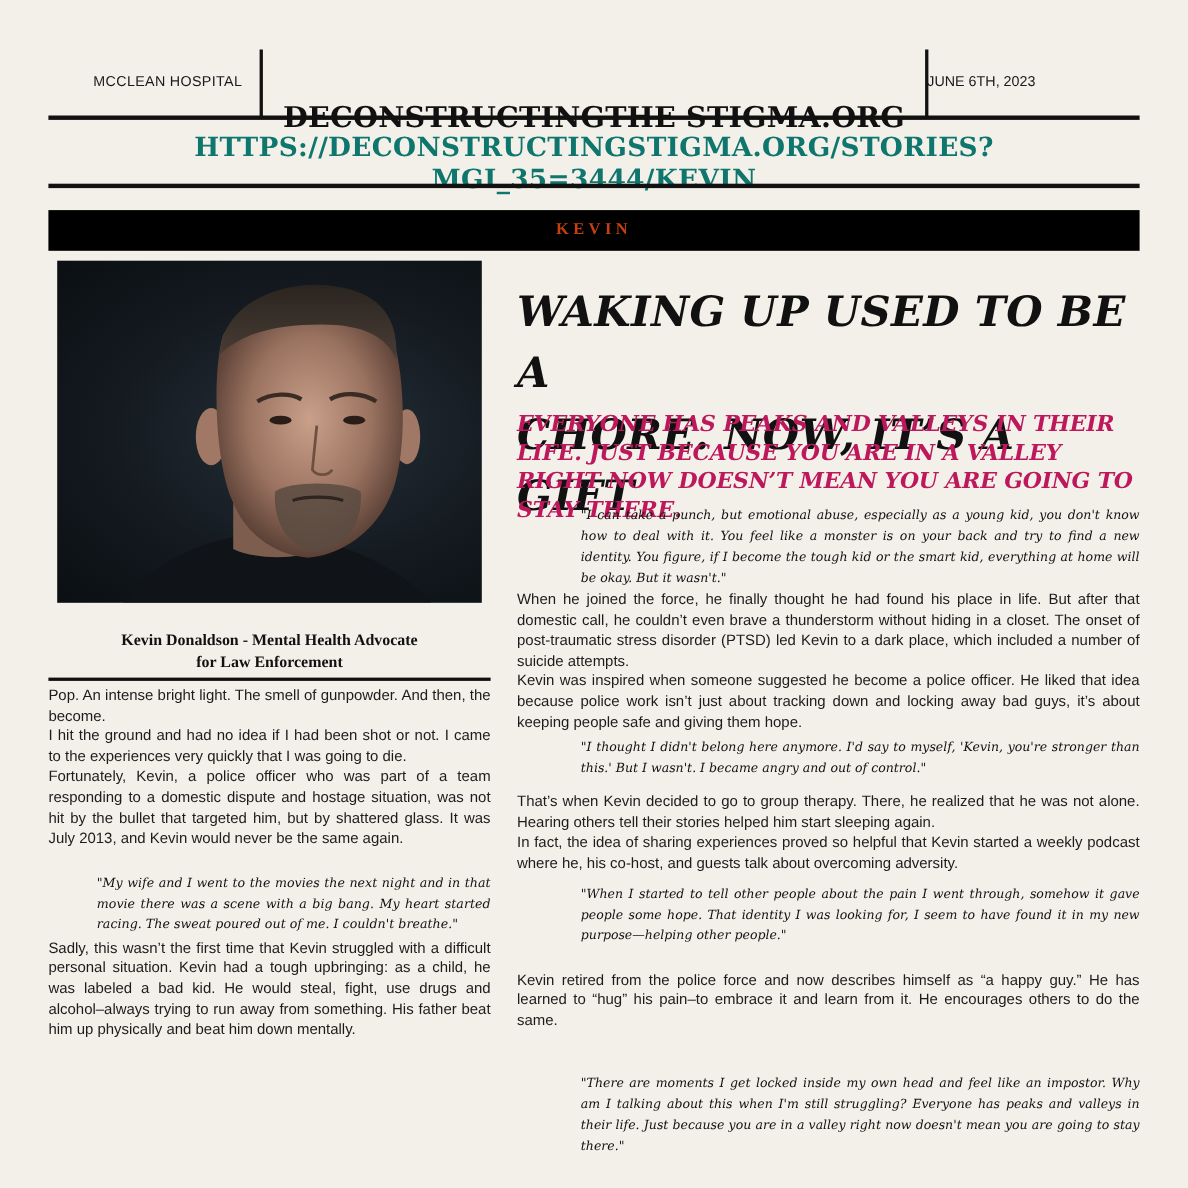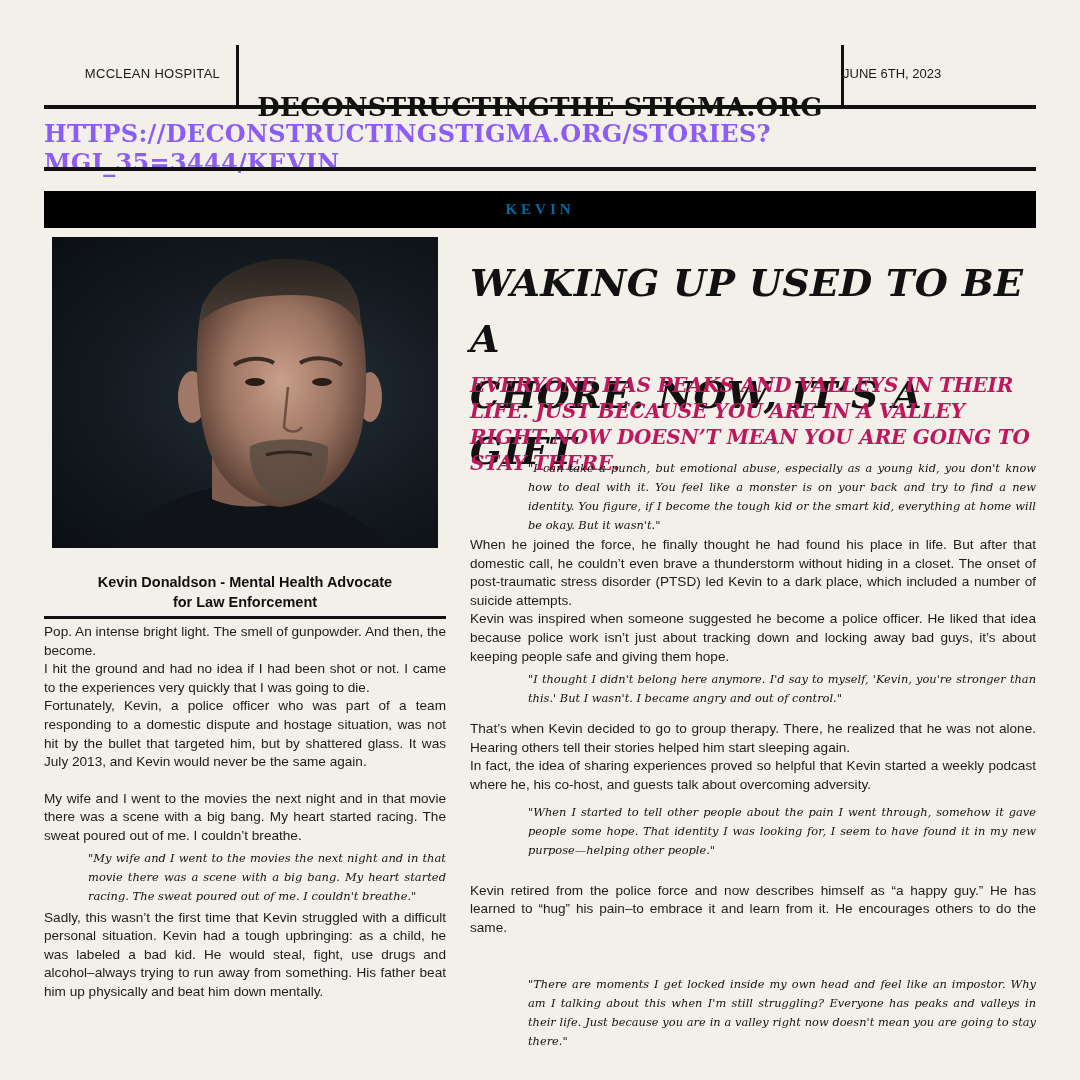--- a/index.html
+++ b/index.html
@@ -22,42 +22,42 @@
     font-family: "DejaVu Serif", "Liberation Serif", serif;
     font-weight: bold; font-size: 26px; letter-spacing: 0.2px; color: #111; margin-top: 36px;
   }
   .hdr-right {
     left: 843px; top: 66px; width: 193px; text-align: left;
     font-size: 13px; color: #1a1a1a;
   }
   .vline { width: 3px; background: #111; }
   .hline { height: 4px; background: #111; }
   .url {
-    left: 44px; top: 119px; width: 992px; text-align: left;
+    left: 44px; top: 119px; width: 992px; text-align: center;
     font-family: "DejaVu Serif", "Liberation Serif", serif;
-    font-weight: bold; font-size: 24px; letter-spacing: 0.3px; color: #8b5cf6;
+    font-weight: bold; font-size: 24px; letter-spacing: 0.3px; color: #0f766e;
   }
   .banner {
     left: 44px; top: 191px; width: 992px; height: 37px; background: #000;
     display: flex; align-items: center; justify-content: center;
   }
   .banner span {
-    color: #0369a1; font-family: "Liberation Serif", serif; font-size: 15px;
+    color: #c2410c; font-family: "Liberation Serif", serif; font-size: 15px;
     letter-spacing: 4px; font-weight: bold;
   }
 
   
   .photo {
     left: 52px; top: 237px; width: 386px; height: 311px; overflow: hidden;
     background: radial-gradient(ellipse at 60% 50%, #26303a 0%, #141a20 55%, #0b0f13 100%);
   }
 
   .caption {
     left: 44px; top: 572px; width: 402px; text-align: center;
-    font-weight: bold; font-size: 14.5px; line-height: 20px; color: #111;
+    font-weight: bold; font-size: 14.5px; line-height: 20px; color: #111; font-family: Liberation Serif, serif;
   }
 
   
   .col {
     font-size: 13.6px; line-height: 18.6px; color: #1c1c1c; text-align: justify;
   }
   .col p { margin: 0; }
   .col .gap { height: 18px; }
   .quote {
     font-family: "DejaVu Serif", "Liberation Serif", serif; font-style: italic;
@@ -141,21 +141,20 @@
   <div>Kevin Donaldson - Mental Health Advocate</div>
   <div>for Law Enforcement</div>
 </div>
 <div class="abs hline" style="left:44px; top:616px; width:402px; height:3px;"></div>
 
 <div class="abs col left-col">
   <p>Pop. An intense bright light. The smell of gunpowder. And then, the become.</p>
   <p>I hit the ground and had no idea if I had been shot or not. I came to the experiences very quickly that I was going to die.</p>
   <p>Fortunately, Kevin, a police officer who was part of a team responding to a domestic dispute and hostage situation, was not hit by the bullet that targeted him, but by shattered glass. It was July 2013, and Kevin would never be the same again.</p>
   <div class="gap"></div>
-  <p>My wife and I went to the movies the next night and in that movie there was a scene with a big bang. My heart started racing. The sweat poured out of me. I couldn’t breathe.</p>
   <p class="quote">"My wife and I went to the movies the next night and in that movie there was a scene with a big bang. My heart started racing. The sweat poured out of me. I couldn't breathe."</p>
   <p>Sadly, this wasn’t the first time that Kevin struggled with a difficult personal situation. Kevin had a tough upbringing: as a child, he was labeled a bad kid. He would steal, fight, use drugs and alcohol–always trying to run away from something. His father beat him up physically and beat him down mentally.</p>
 </div>
 
 <div class="abs headline">
   <div>WAKING UP USED TO BE A</div>
   <div>CHORE. NOW, IT’S A GIFT</div>
 </div>
 <div class="abs subhead">EVERYONE HAS PEAKS AND VALLEYS IN THEIR LIFE. JUST BECAUSE YOU ARE IN A VALLEY RIGHT NOW DOESN’T MEAN YOU ARE GOING TO STAY THERE.</div>
 

